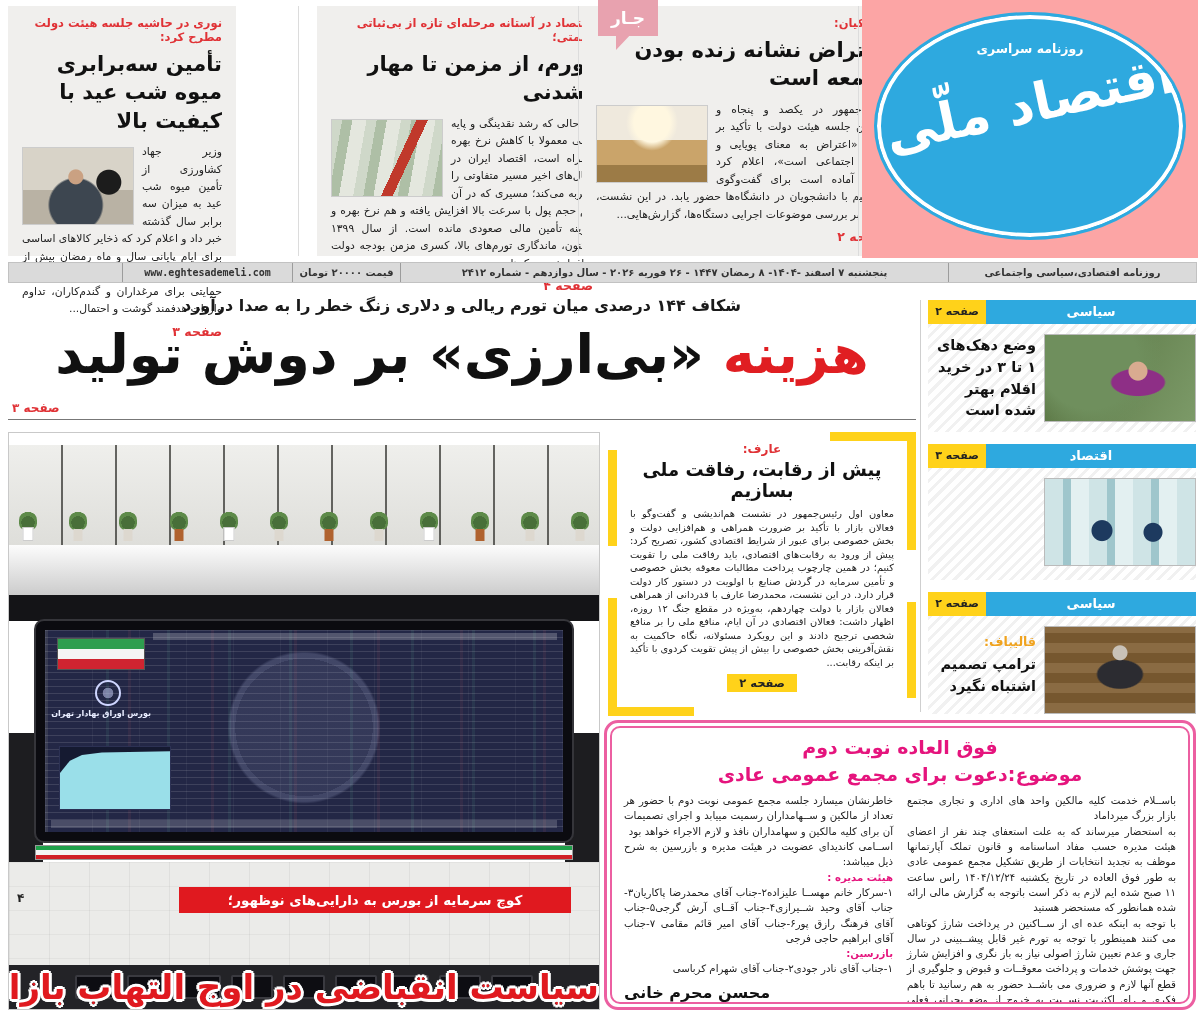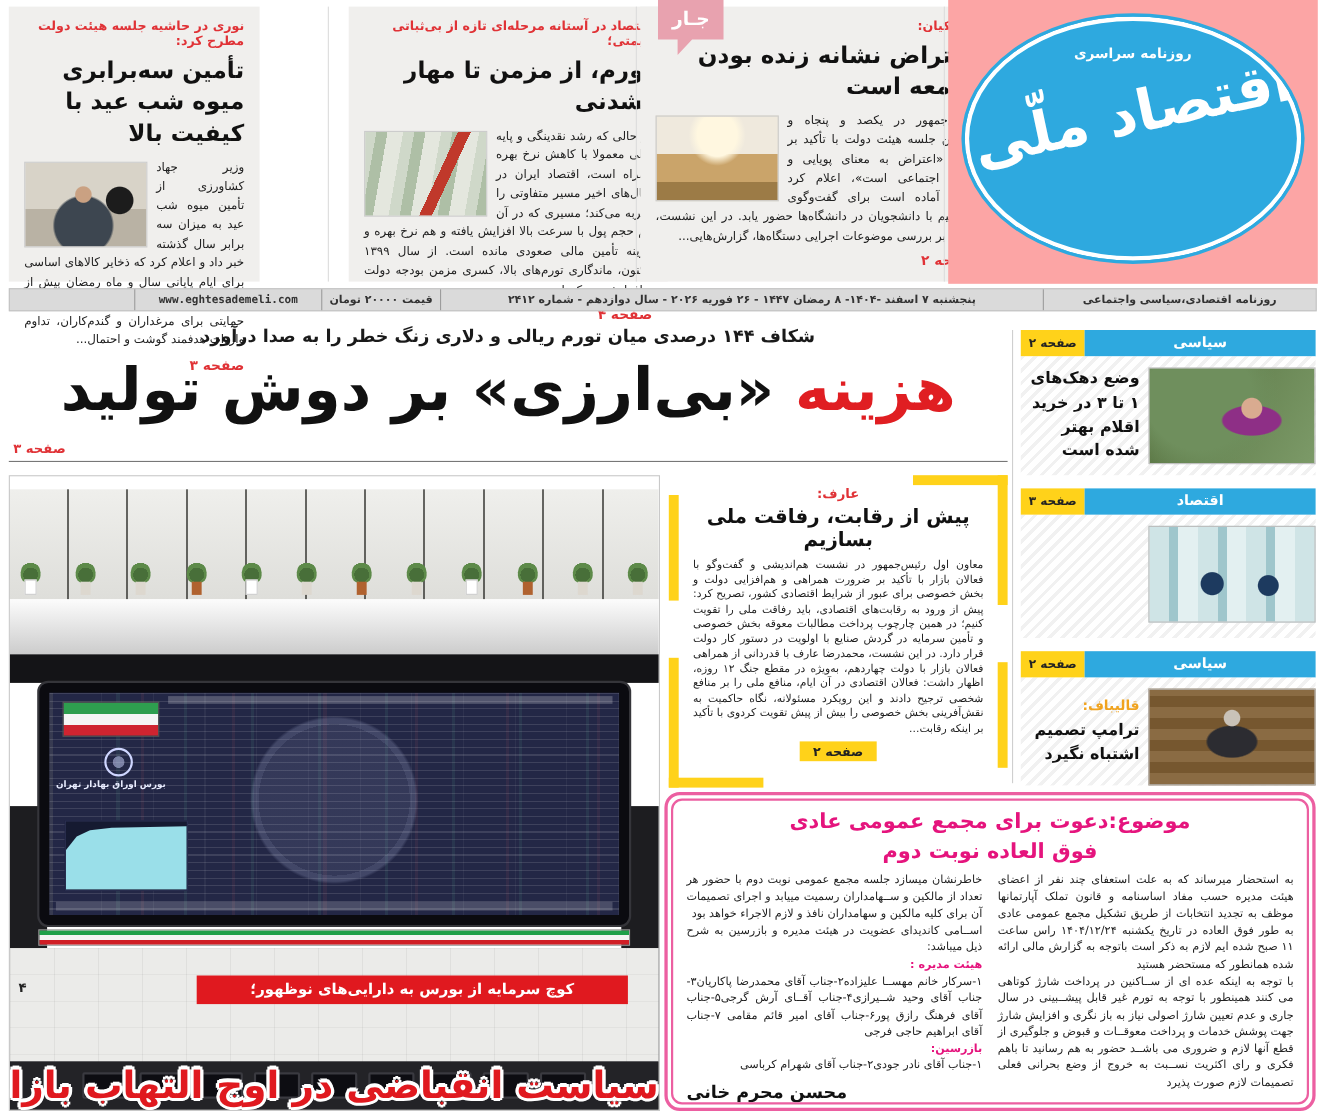--- a/index.html
+++ b/index.html
@@ -276,25 +276,26 @@
       <div class="aref-kicker">عارف:</div>
       <div class="aref-title">پیش از رقابت، رفاقت ملی بسازیم</div>
       <div class="aref-body">معاون اول رئیس‌جمهور در نشست هم‌اندیشی و گفت‌وگو با فعالان بازار با تأکید بر ضرورت همراهی و هم‌افزایی دولت و بخش خصوصی برای عبور از شرایط اقتصادی کشور، تصریح کرد: پیش از ورود به رقابت‌های اقتصادی، باید رفاقت ملی را تقویت کنیم؛ در همین چارچوب پرداخت مطالبات معوقه بخش خصوصی و تأمین سرمایه در گردش صنایع با اولویت در دستور کار دولت قرار دارد. در این نشست، محمدرضا عارف با قدردانی از همراهی فعالان بازار با دولت چهاردهم، به‌ویژه در مقطع جنگ ۱۲ روزه، اظهار داشت: فعالان اقتصادی در آن ایام، منافع ملی را بر منافع شخصی ترجیح دادند و این رویکرد مسئولانه، نگاه حاکمیت به نقش‌آفرینی بخش خصوصی را بیش از پیش تقویت کردوی با تأکید بر اینکه رقابت...</div>
       <span class="aref-page">صفحه ۲</span>
     </div>
   </div>
 
   <div class="annc">
     <div class="annc-inner">
       <div class="annc-title">
+        <div>فوق العاده نوبت دوم</div>
         <div>موضوع:دعوت برای مجمع عمومی عادی</div>
-        <div>فوق العاده نوبت دوم</div>
       </div>
       <div class="annc-cols">
         <div class="annc-col">
+          <div>باســلام خدمت کلیه مالکین واحد های اداری و تجاری مجتمع بازار بزرگ میرداماد</div>
           <div>به استحضار میرساند که به علت استعفای چند نفر از اعضای هیئت مدیره حسب مفاد اساسنامه و قانون تملک آپارتمانها موظف به تجدید انتخابات از طریق تشکیل مجمع عمومی عادی به طور فوق العاده در تاریخ یکشنبه ۱۴۰۴/۱۲/۲۴ راس ساعت ۱۱ صبح شده ایم لازم به ذکر است باتوجه به گزارش مالی ارائه شده همانطور که مستحضر هستید</div>
           <div>با توجه به اینکه عده ای از ســاکنین در پرداخت شارژ کوتاهی می کنند همینطور با توجه به تورم غیر قابل پیشــبینی در سال جاری و عدم تعیین شارژ اصولی نیاز به باز نگری و افزایش شارژ جهت پوشش خدمات و پرداخت معوقــات و قبوض و جلوگیری از قطع آنها لازم و ضروری می باشــد حضور به هم رسانید تا باهم فکری و رای اکثریت نســبت به خروج از وضع بحرانی فعلی تصمیمات لازم صورت پذیرد</div>
         </div>
         <div class="annc-col">
           <div>خاطرنشان میسازد جلسه مجمع عمومی نوبت دوم با حضور هر تعداد از مالکین و ســهامداران رسمیت مییابد و اجرای تصمیمات آن برای کلیه مالکین و سهامداران نافذ و لازم الاجراء خواهد بود</div>
           <div>اســامی کاندیدای عضویت در هیئت مدیره و بازرسین به شرح ذیل میباشد:</div>
           <div class="annc-head">هیئت مدیره :</div>
           <div>۱-سرکار خانم مهســا علیزاده۲-جناب آقای محمدرضا پاکاریان۳- جناب آقای وحید شــیرازی۴-جناب آقــای آرش گرجی۵-جناب آقای فرهنگ رازق پور۶-جناب آقای امیر قائم مقامی ۷-جناب آقای ابراهیم حاجی فرجی</div>
           <div class="annc-head">بازرسین:</div>
           <div>۱-جناب آقای نادر جودی۲-جناب آقای شهرام کرباسی</div>

